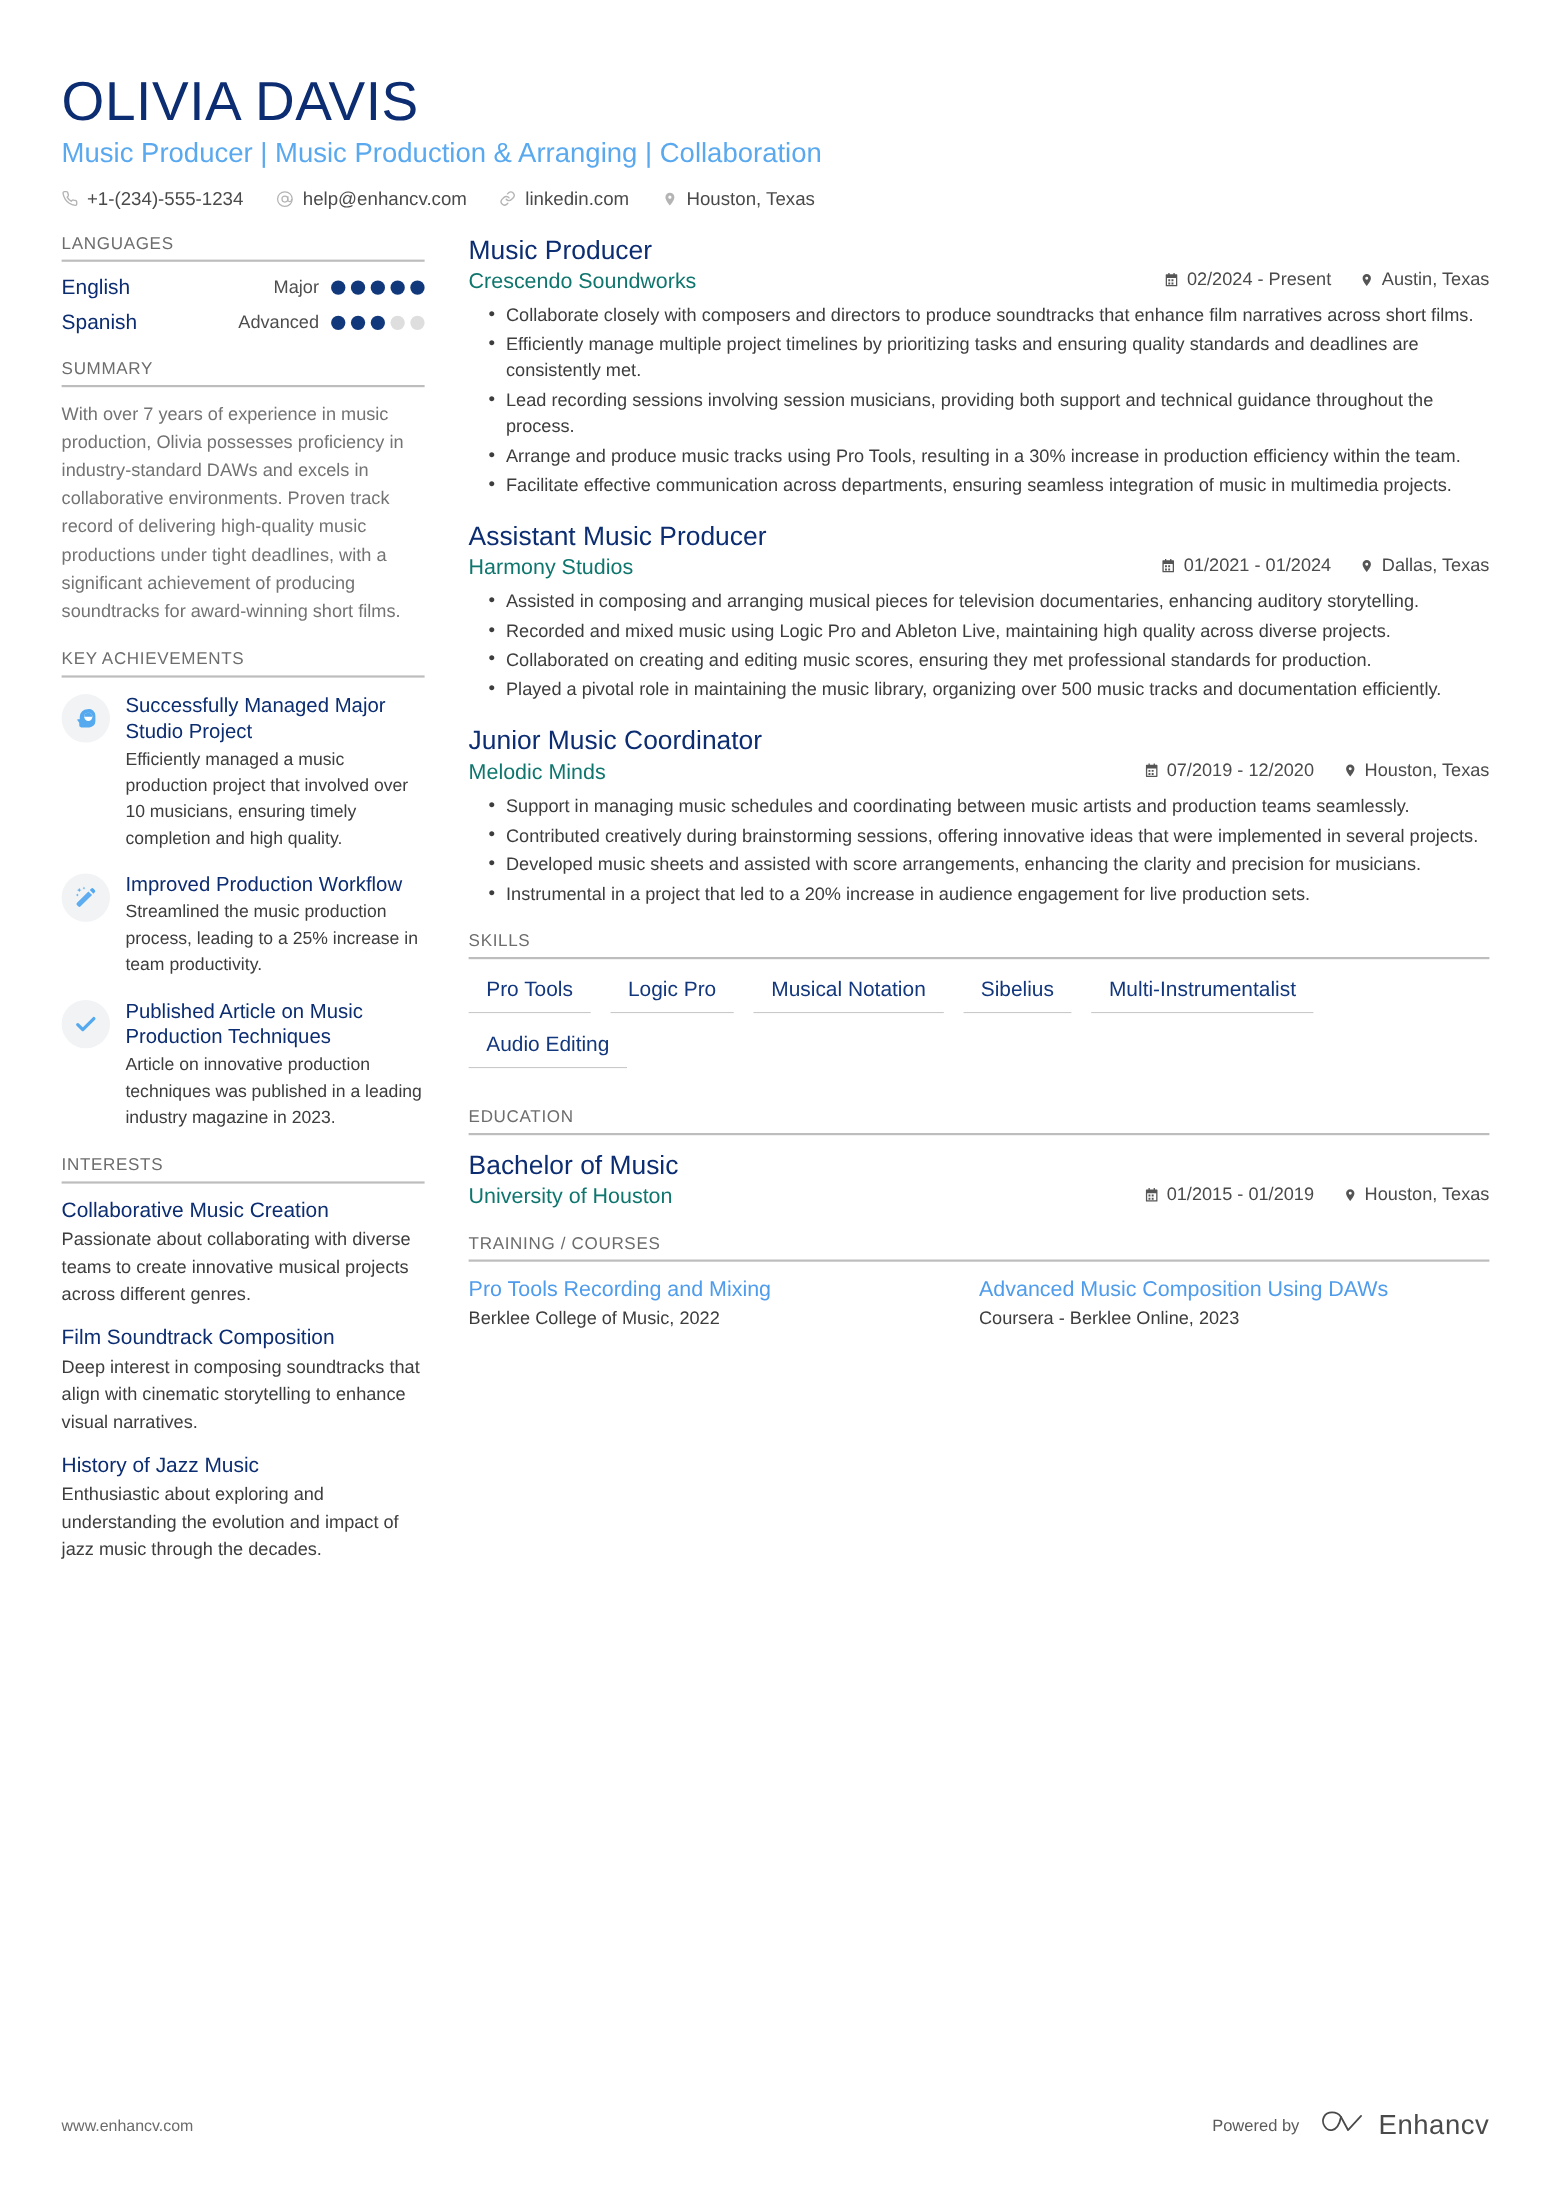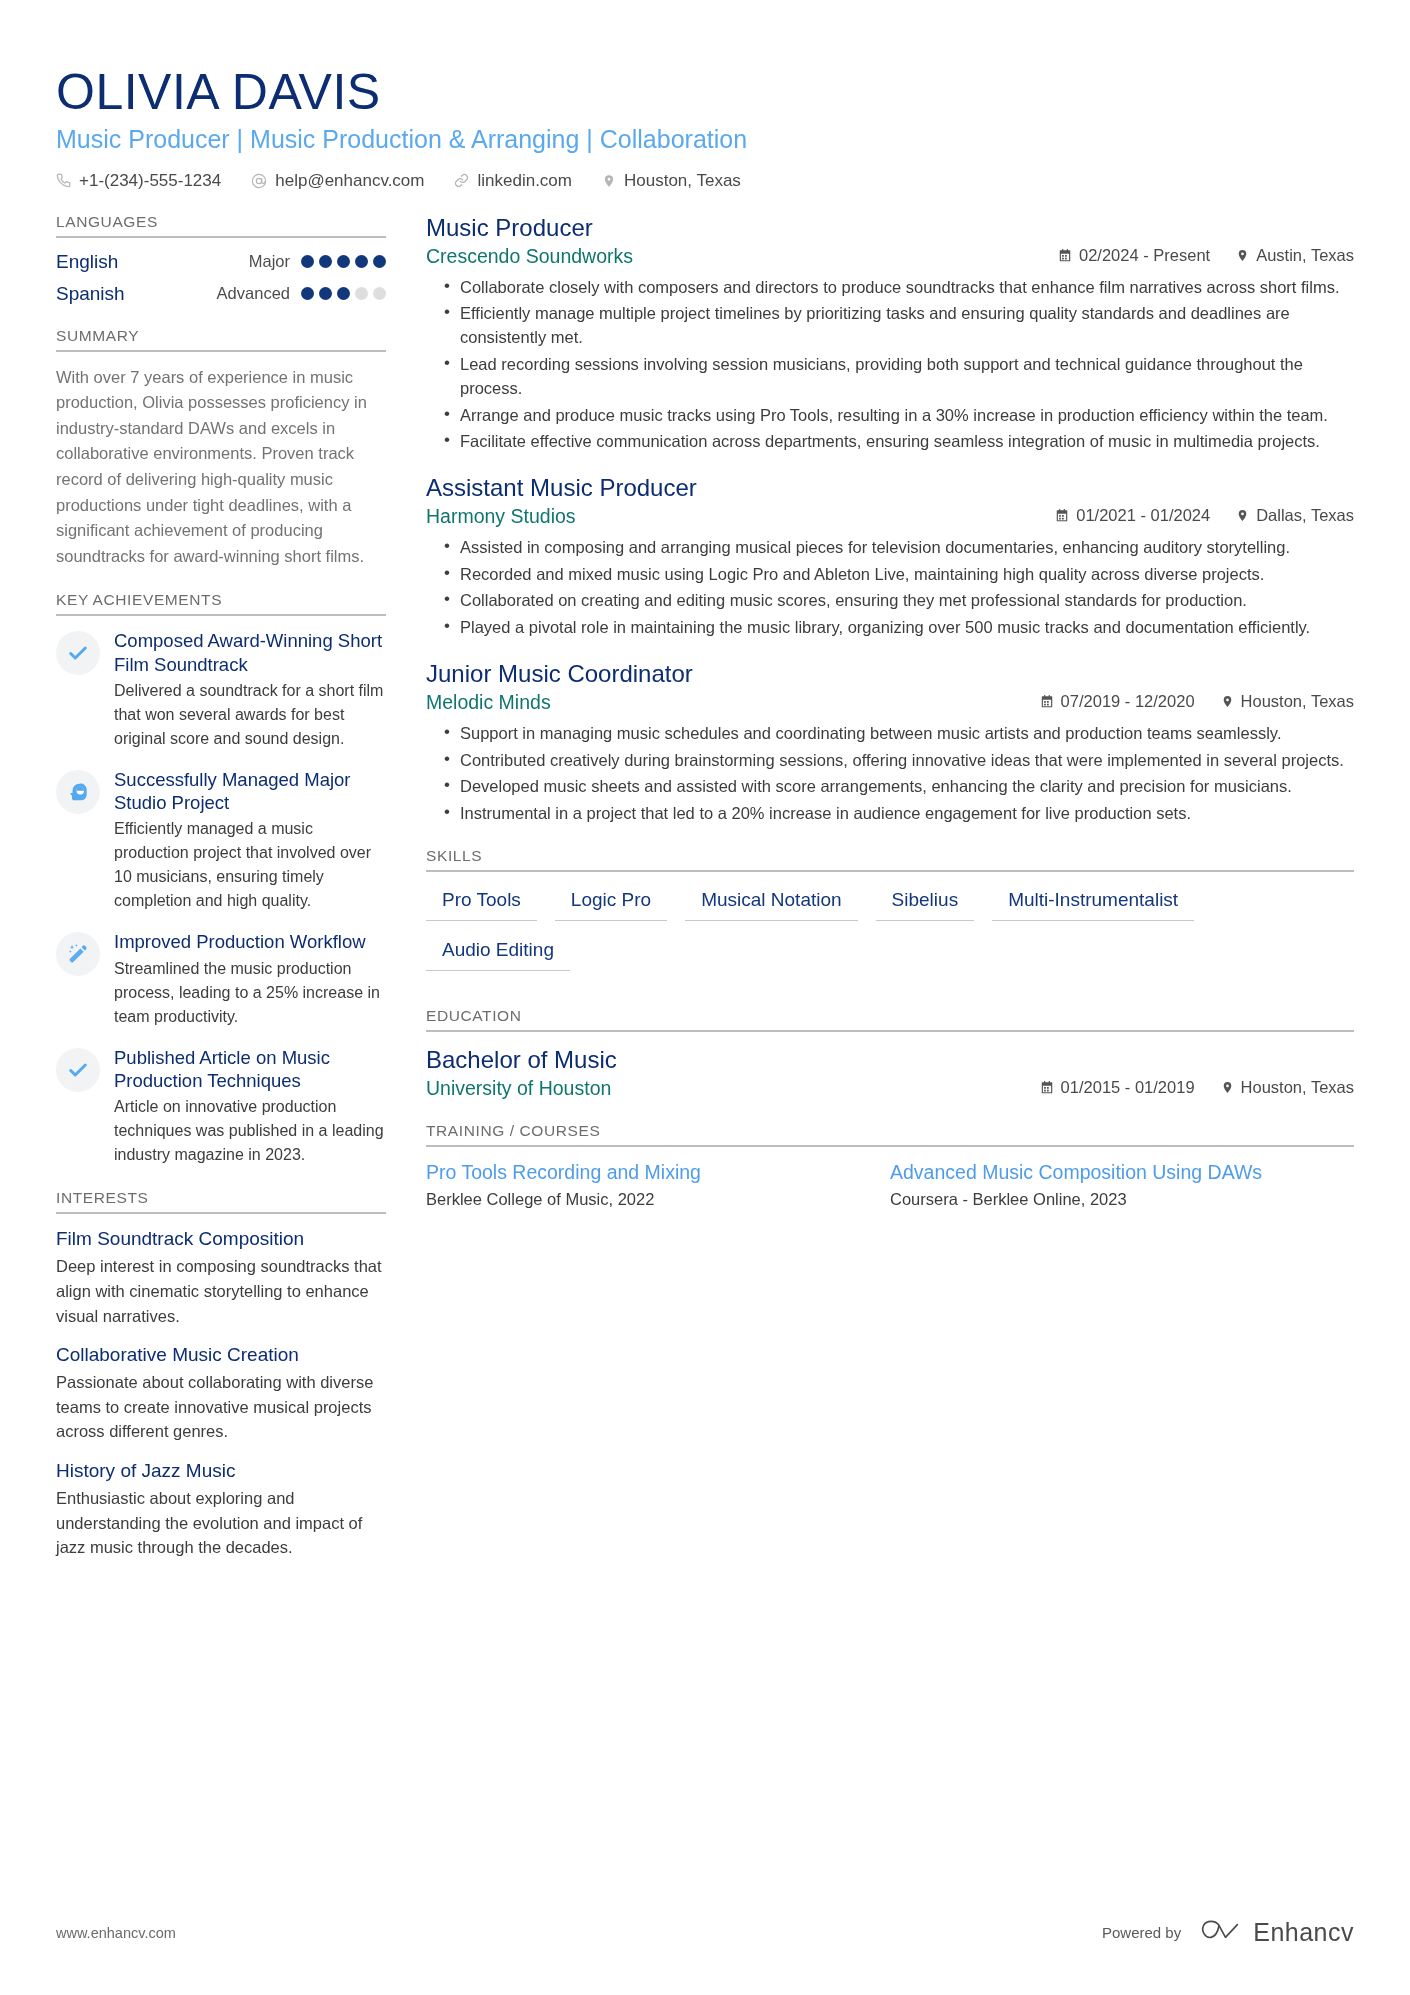--- a/index.html
+++ b/index.html
@@ -207,31 +207,20 @@
       <div class="sec">
         <div class="sec-h">SUMMARY</div>
         <div class="summary">With over 7 years of experience in music production, Olivia possesses proficiency in industry-standard DAWs and excels in collaborative environments. Proven track record of delivering high-quality music productions under tight deadlines, with a significant achievement of producing soundtracks for award-winning short films.</div>
       </div>
 
       <div class="sec">
         <div class="sec-h">KEY ACHIEVEMENTS</div>
         <div id="ach-list">
               <div class="ach">
                 <div class="ach-ic">
-                  <svg width="22" height="22" viewBox="0 0 24 24" fill="none" stroke="#54a9ef" stroke-width="3.2" stroke-linecap="round" stroke-linejoin="round">
-                    <path d="M4 12.5l5 5L20 6.5"></path>
-                  </svg>
-                </div>
-                <div class="ach-body">
-                  <div class="ach-title">Composed Award-Winning Short Film Soundtrack</div>
-                  <div class="ach-desc">Delivered a soundtrack for a short film that won several awards for best original score and sound design.</div>
-                </div>
-              </div>
-              <div class="ach">
-                <div class="ach-ic">
                   <svg width="22" height="22" viewBox="0 0 24 24" fill="#54a9ef">
                     <path d="M13.5 3A7.5 7.5 0 0 0 6 10.5V13H4.2c-.5 0-.8.6-.5 1l1.8 2.3V19c0 1.1.9 2 2 2h2v-2.4l-2 2.1V21h8a6 6 0 0 0 6-6V9.5A6.5 6.5 0 0 0 13.5 3z"></path>
                     <circle cx="14.5" cy="10.5" r="4.1" fill="#ffffff"></circle>
                     <path d="M14.5 6.4a4.1 4.1 0 0 1 4.1 4.1h-8.2a4.1 4.1 0 0 1 4.1-4.1z" fill="#54a9ef"></path>
                   </svg>
                 </div>
                 <div class="ach-body">
                   <div class="ach-title">Successfully Managed Major Studio Project</div>
                   <div class="ach-desc">Efficiently managed a music production project that involved over 10 musicians, ensuring timely completion and high quality.</div>
                 </div>
@@ -262,26 +251,26 @@
                   <div class="ach-desc">Article on innovative production techniques was published in a leading industry magazine in 2023.</div>
                 </div>
               </div>
             </div>
       </div>
 
       <div class="sec">
         <div class="sec-h">INTERESTS</div>
         <div id="intr-list">
               <div class="intr">
+                <div class="intr-title">Collaborative Music Creation</div>
+                <div class="intr-desc">Passionate about collaborating with diverse teams to create innovative musical projects across different genres.</div>
+              </div>
+              <div class="intr">
                 <div class="intr-title">Film Soundtrack Composition</div>
                 <div class="intr-desc">Deep interest in composing soundtracks that align with cinematic storytelling to enhance visual narratives.</div>
-              </div>
-              <div class="intr">
-                <div class="intr-title">Collaborative Music Creation</div>
-                <div class="intr-desc">Passionate about collaborating with diverse teams to create innovative musical projects across different genres.</div>
               </div>
               <div class="intr">
                 <div class="intr-title">History of Jazz Music</div>
                 <div class="intr-desc">Enthusiastic about exploring and understanding the evolution and impact of jazz music through the decades.</div>
               </div>
             </div>
       </div>
 
     </div>
 

